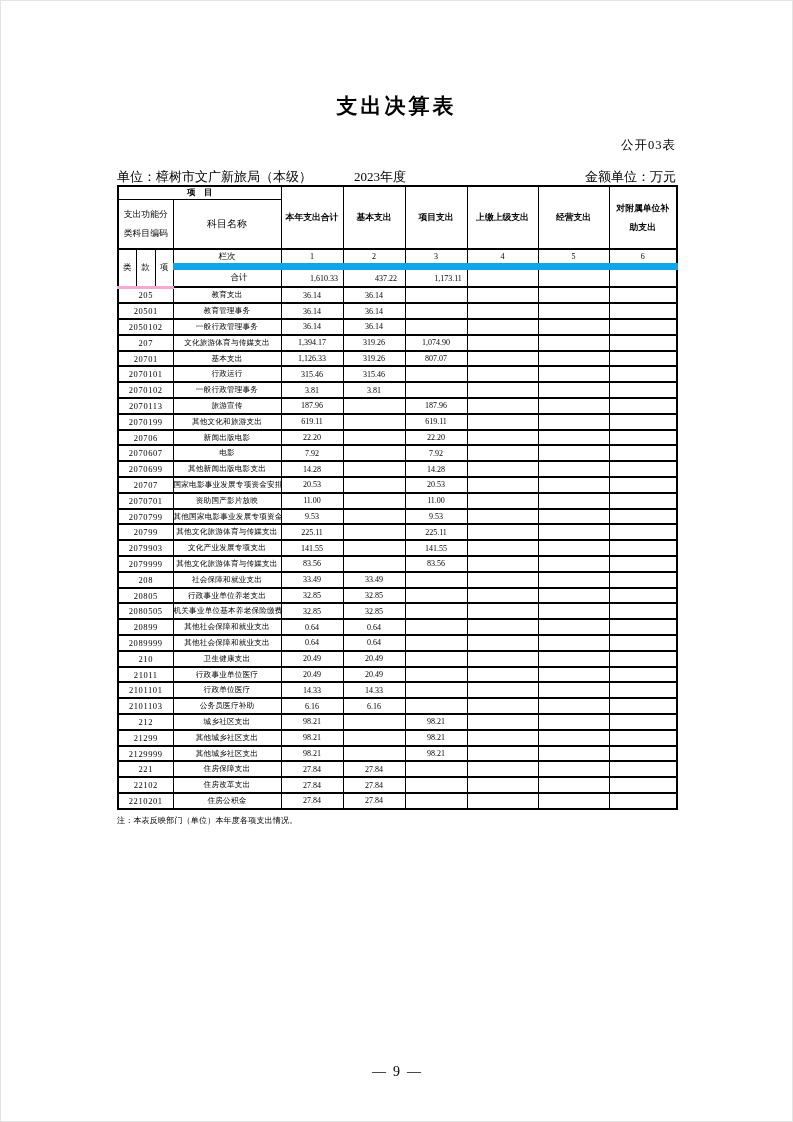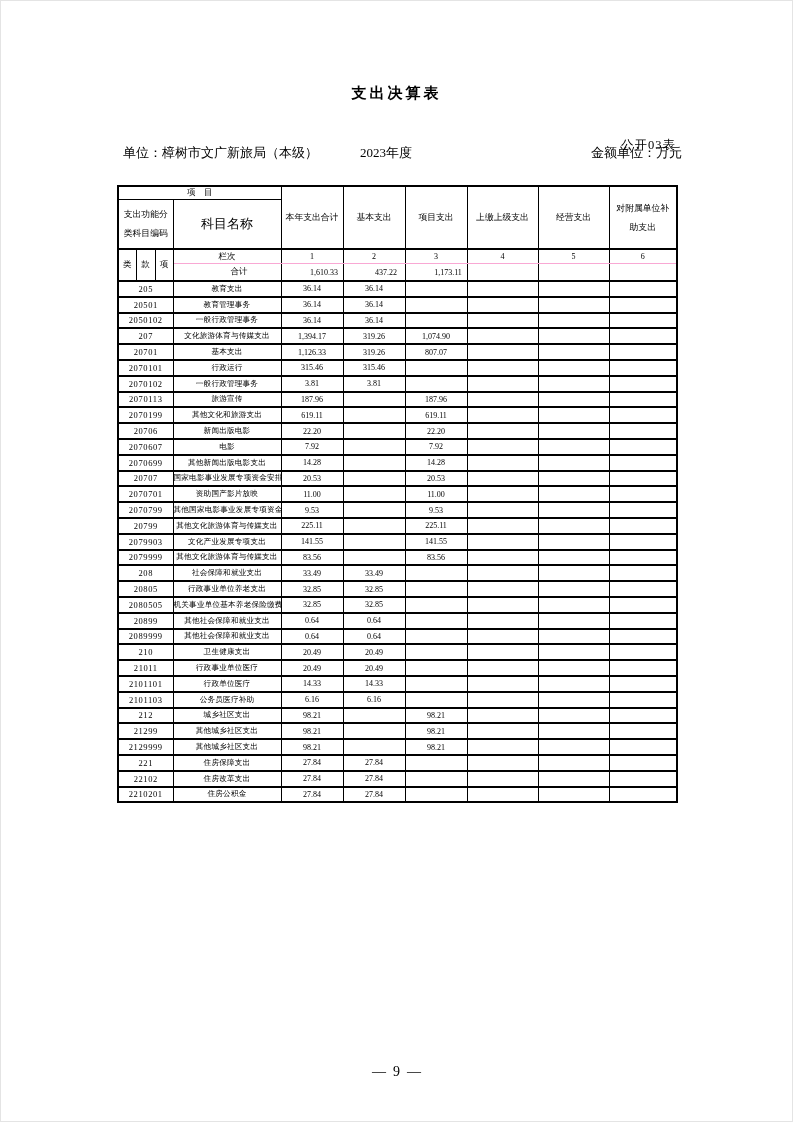--- a/index.html
+++ b/index.html
@@ -16,45 +16,44 @@
     overflow: hidden;
   }
   .page-frame {
     position: absolute;
     inset: 0;
     border: 1px solid #e4e4e4;
     pointer-events: none;
   }
   .doc-title {
     position: absolute;
-    top: 84px;
+    top: 92px;
     left: 0;
     width: 100%;
     text-align: center;
     font-family: "Liberation Sans", "DejaVu Sans", sans-serif;
     font-weight: bold;
-    font-size: 15px;
+    font-size: 21px;
     letter-spacing: 3px;
   }
   .open-code {
     position: absolute;
     top: 137px;
     right: 117px;
     font-size: 12.5px;
     letter-spacing: 1px;
   }
   .meta-row {
     position: absolute;
-    top: 144px;
+    top: 168px;
     left: 117px;
     width: 559px;
     display: flex;
     align-items: baseline;
     font-size: 13px;
-    margin-left: 6px;
   }
   .meta-year { margin-left: 42px; }
   .meta-amount-unit { margin-left: auto; text-align: center; }
 
   .table-wrap {
     position: absolute;
     top: 185px;
     left: 117px;
     width: 559px;
   }
@@ -69,42 +68,42 @@
     border-right: 1px solid #000;
     border-top: 2px solid #000;
     border-bottom: 2px solid #000;
     padding: 0;
     font-weight: normal;
     overflow: hidden;
     white-space: nowrap;
     text-align: center;
     vertical-align: middle;
   }
-  tr.h1 th { height: 12px; font-size: 8.5px; }
+  tr.h1 th { height: 12px; font-size: 8.5px; font-weight: bold; }
   tr.h1 th.band { border-bottom: 1px solid #000; white-space: pre; }
   tr.h1 th.top-head {
     white-space: normal;
     font-size: 8.8px;
     line-height: 19px;
     word-break: break-all;
   }
   tr.h1 th.wrap-head { padding: 0 6px; }
   tr.h2 th { height: 48px; border-top: 1px solid #000; text-align: center; }
   tr.h2 th.code-head {
     font-size: 8.8px;
     white-space: normal;
     word-break: break-all;
     line-height: 19px;
     padding: 0 1px;
   }
-  tr.h2 th.name-head { font-size: 13px; }
-  tr.h3 th { height: 13px; font-size: 8.5px; border-bottom: 1px solid #f9a8d4; }
+  tr.h2 th.name-head { font-size: 10px; }
+  tr.h3 th { height: 13px; font-size: 8.5px; border-bottom: 3px solid #f9a8d4; }
   tr.h3 th.ckx { font-size: 8.5px; }
   tr.h3 th.colnum { font-size: 8px; }
-  tr.h4 td { height: 16px; border-top: 1px solid #0ea5e9; padding-left: 24px; }
+  tr.h4 td { height: 16px; border-top: 7px solid #0ea5e9; padding-left: 24px; }
   tr.h4 td.total-label { font-size: 8.5px; }
 
   td.code {
     text-align: left;
     padding-left: 3px;
     font-size: 8.5px;
     letter-spacing: 0.6px;
   }
   td.name {
     text-align: left;
@@ -526,15 +525,16 @@
     <td class="num">27.84</td>
     <td class="num">27.84</td>
     <td class="num"></td>
     <td class="num"></td>
     <td class="num"></td>
     <td class="num"></td>
   </tr>
       </tbody>
   </table>
 
+  <div class="note">注：本表反映部门（单位）本年度各项支出情况。</div>
 </div>
 
 <div class="page-number">—  9  —</div>
 
 </body></html>

